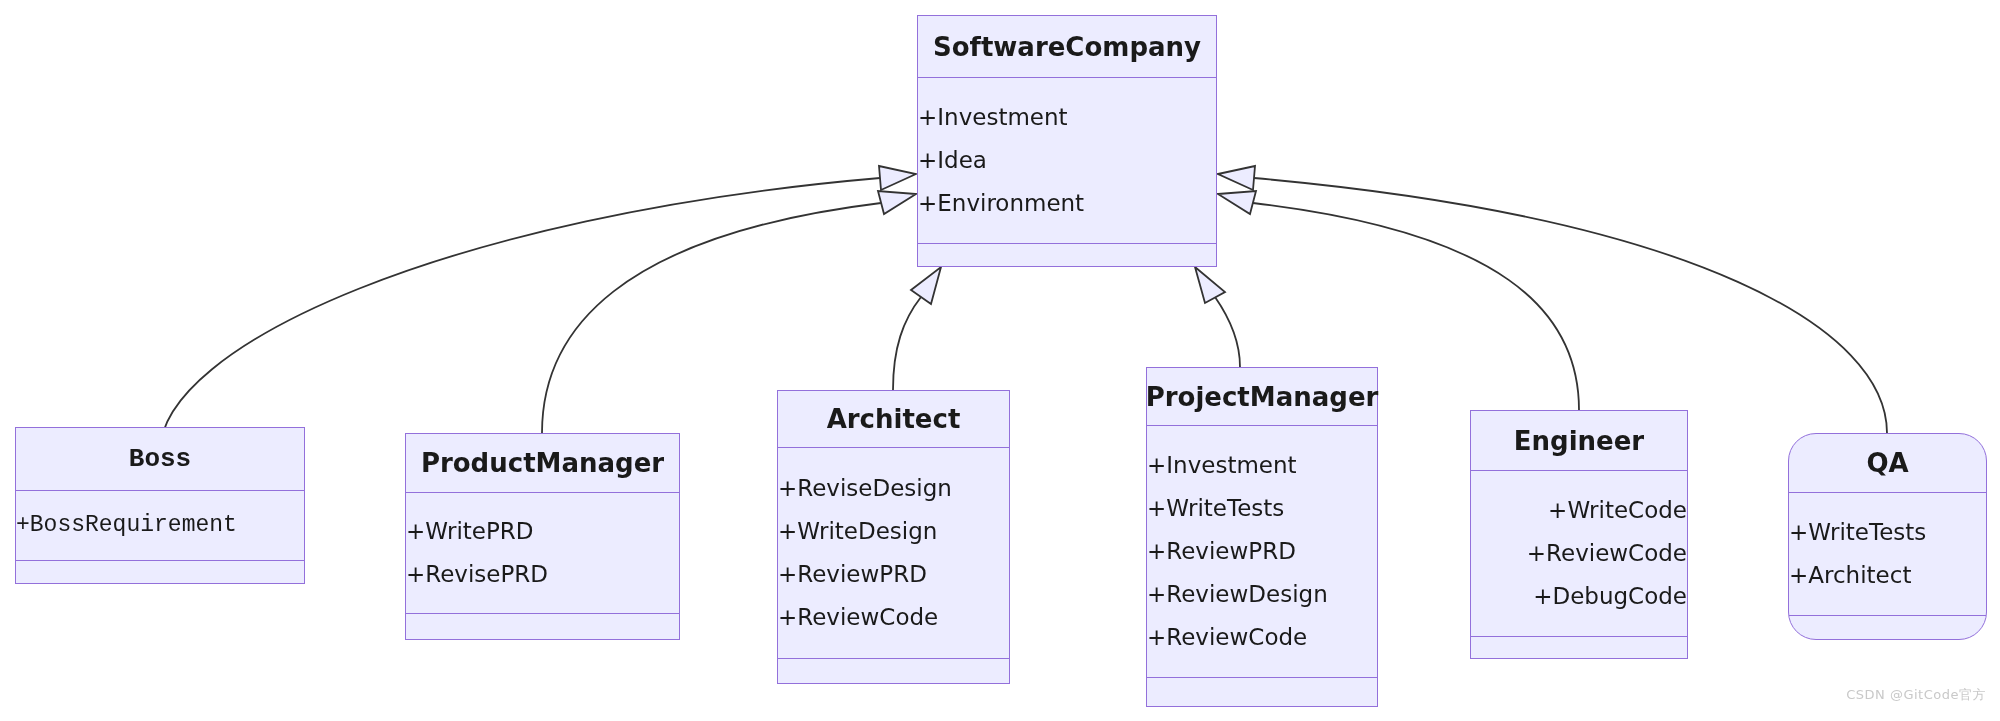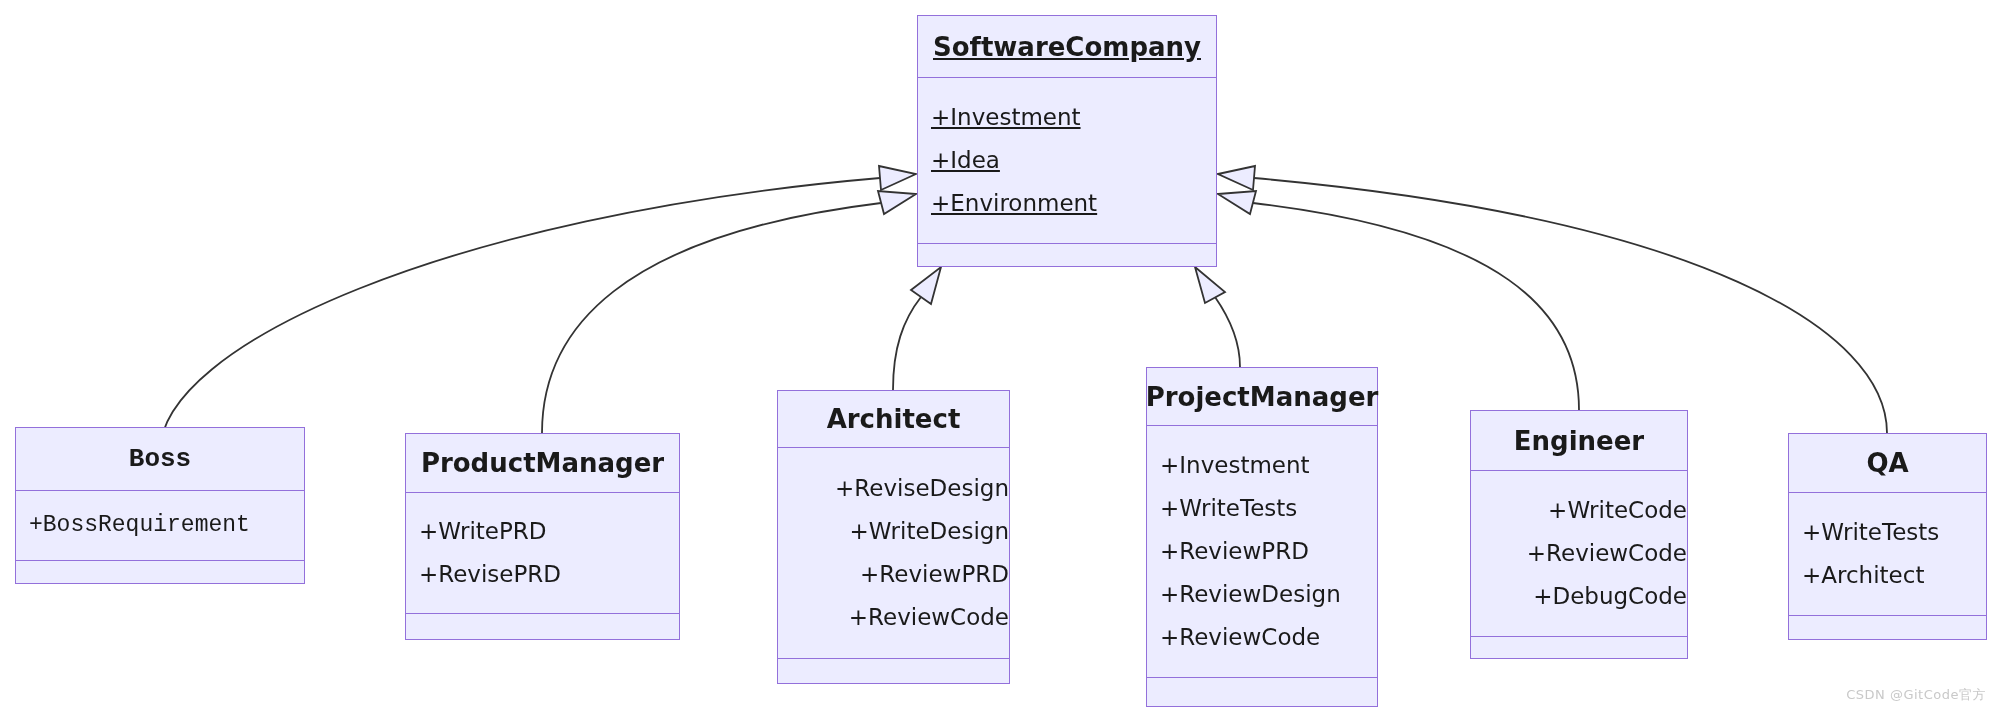--- a/index.html
+++ b/index.html
@@ -32,35 +32,34 @@
   .class-title{
     height:var(--th);
     display:flex;align-items:center;justify-content:center;
     font-weight:bold;font-size:26px;
     border-bottom:1.2px solid var(--node-border);
     white-space:nowrap;
   }
   .class-members{
     height:var(--mh);
     display:flex;flex-direction:column;justify-content:center;
-    padding-left:13px;
     font-size:23px;line-height:43px;
     border-bottom:1.2px solid var(--node-border);
   }
   .class-members .member{white-space:nowrap;}
   .class-methods{height:var(--fh);}
 
   
-  .c0{left:917px;top:15px;width:300px;text-decoration:underline;--th:62px;--mh:166px;--fh:22px;}
+  .c0{left:917px;top:15px;width:300px;--th:62px;--mh:166px;--fh:22px;}
   .c1{left:15px;top:427px;width:290px;font-family:Liberation Mono, monospace;--th:63px;--mh:70px;--fh:22px;}
   .c2{left:405px;top:433px;width:275px;--th:59px;--mh:121px;--fh:25px;}
-  .c3{left:777px;top:390px;width:233px;text-align:right;--th:57px;--mh:211px;--fh:24px;}
+  .c3{left:777px;top:390px;width:233px;--th:57px;--mh:211px;--fh:24px;}
   .c4{left:1146px;top:367px;width:232px;--th:58px;--mh:252px;--fh:28px;}
   .c5{left:1470px;top:410px;width:218px;text-align:right;--th:60px;--mh:166px;--fh:21px;}
-  .c6{left:1788px;top:433px;width:199px;--th:59px;--mh:123px;--fh:23px;}
+  .c6{left:1788px;top:433px;width:199px;border-radius:28px;--th:59px;--mh:123px;--fh:23px;}
 
   .watermark{
     position:absolute;
     right:14px;top:686px;
     font-size:13px;
     color:var(--watermark);
     letter-spacing:0.5px;
     white-space:nowrap;
   }
 </style>

